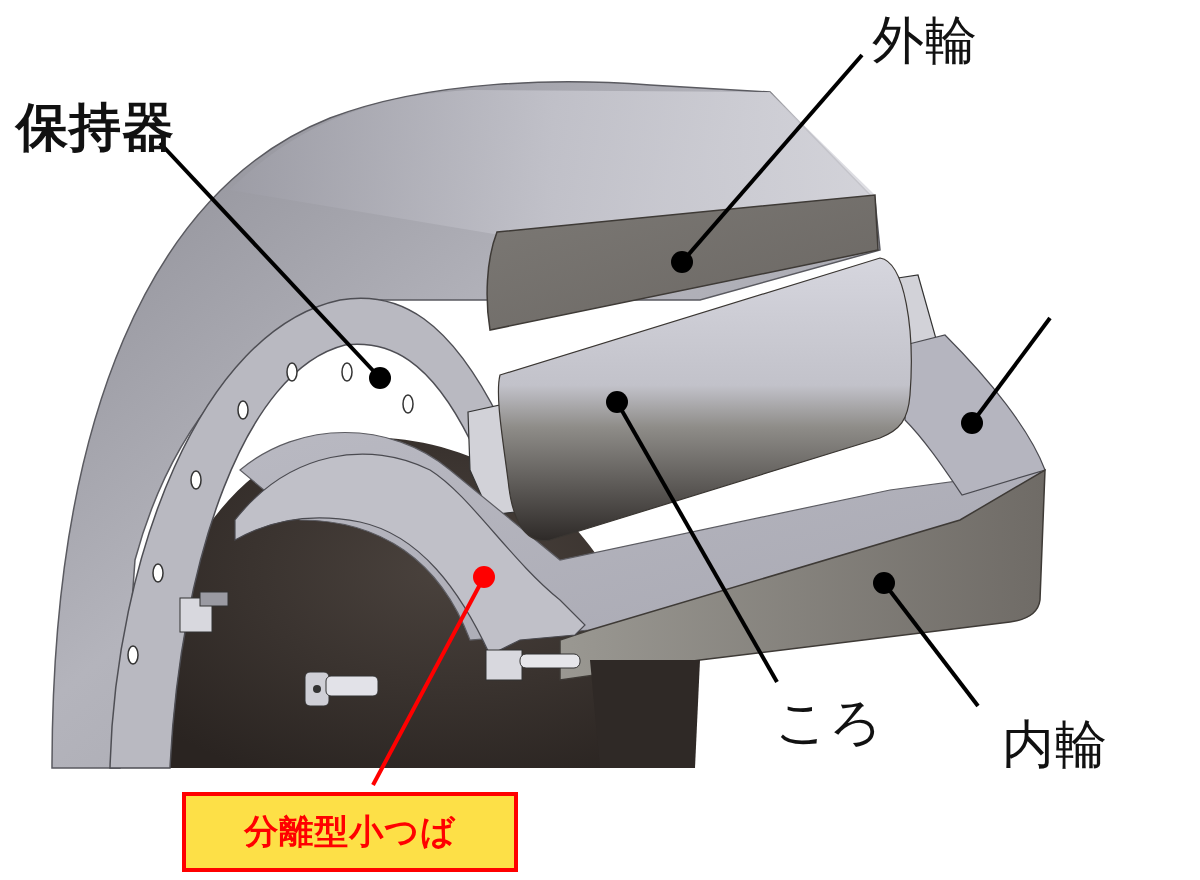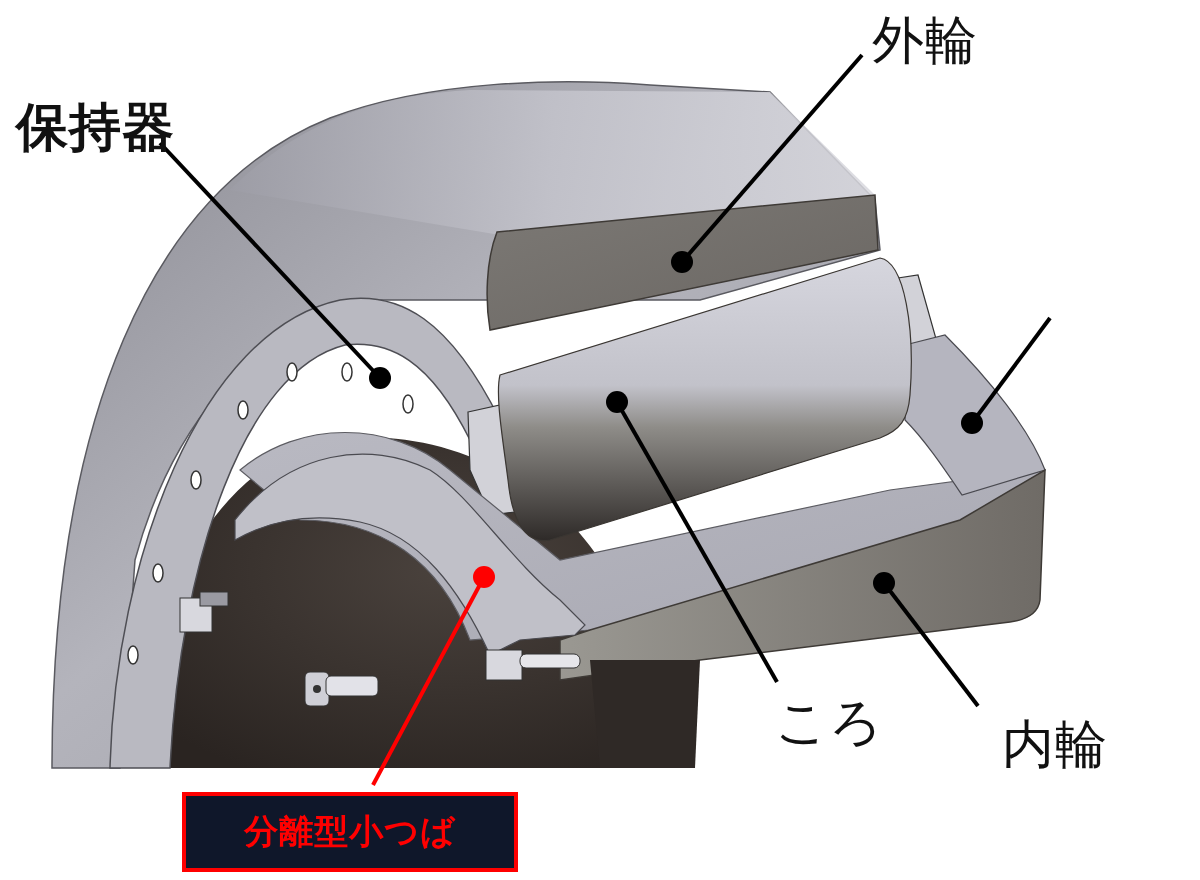--- a/index.html
+++ b/index.html
@@ -1,21 +1,21 @@
 <!DOCTYPE html>
 <html><head>
   <meta charset="utf-8">
   <style>
     html, body { margin: 0; padding: 0; background: #ffffff; }
     body { width: 1200px; height: 880px; position: relative; overflow: hidden;
            font-family: "DejaVu Sans", "Liberation Sans", sans-serif; }
     #stage { position: absolute; left: 0; top: 0; width: 1200px; height: 880px; }
     .label { position: absolute; color: #111111; font-size: 52px; line-height: 1; white-space: nowrap; letter-spacing: 1px; }
     .callout-box { position: absolute; left: 182px; top: 792px; width: 336px; height: 80px;
-                   border: 4px solid #ff0000; box-sizing: border-box; background: #0f172a;
+                   border: 4px solid #ff0000; box-sizing: border-box; background: #fde047;
                    display: flex; align-items: center; justify-content: center; text-align: right; }
     .callout-text { color: #ff0000; font-weight: bold; font-size: 34px; letter-spacing: 1px; }
   </style>
 </head>
 <body>
 
 <div id="stage">
   <svg width="1200" height="880" viewBox="0 0 1200 880">
     <defs>
       <linearGradient id="gOuter" x1="0" y1="0" x2="1" y2="1">

